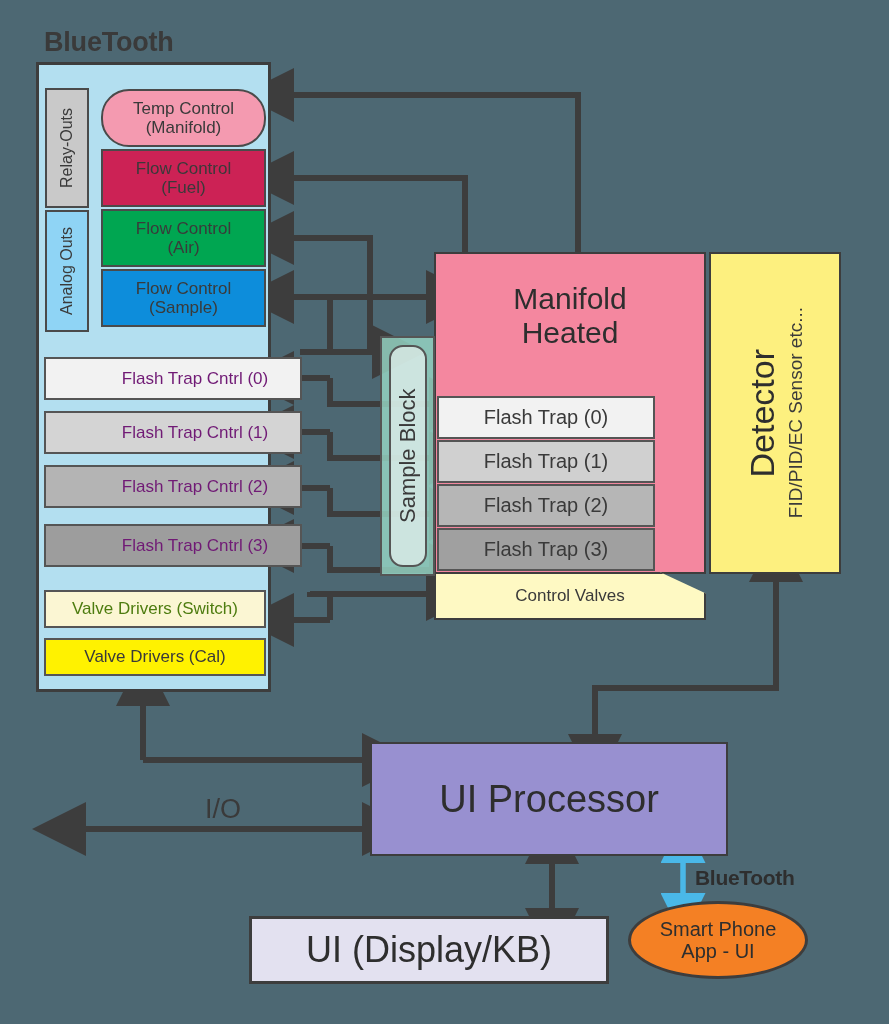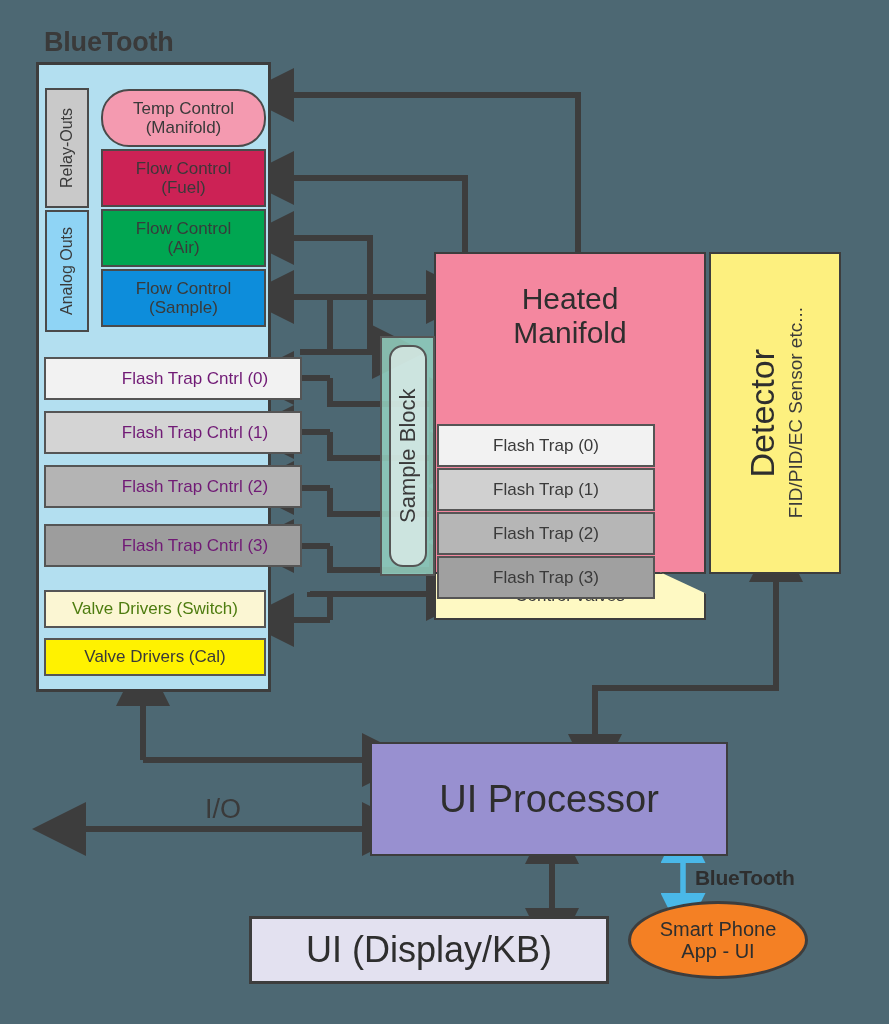--- a/index.html
+++ b/index.html
@@ -52,21 +52,21 @@
     background:#f4879f;border:2px solid #3d3d3d;
     align-items:flex-start;padding-top:28px;
     font-size:30px;color:#2e2e2e;
   }
   #control-valves{
     left:434px;top:572px;width:272px;height:48px;
     background:#fef9c3;border:2px solid #3d3d3d;
     font-size:17px;color:#3a3a3a;
     clip-path:polygon(0 0, 83% 0, 100% 45%, 100% 100%, 0 100%);
   }
-  .ft{left:437px;width:218px;height:43px;border:2px solid #555;font-size:17px;color:#3a3a3a;margin-top:28px;}
+  .ft{left:437px;width:218px;height:43px;border:2px solid #555;font-size:20px;color:#3a3a3a;}
   #ft0{top:396px;background:#f2f2f2;}
   #ft1{top:440px;background:#d0d0d0;}
   #ft2{top:484px;background:#b6b6b6;}
   #ft3{top:528px;background:#a0a0a0;}
 
   
   #sample-block{
     left:380px;top:336px;width:55px;height:240px;
     background:rgba(150,214,196,0.82);border:2px solid #555;
   }
@@ -221,22 +221,22 @@
   <div class="box ftc" id="ftc0">Flash Trap Cntrl (0)</div>
   <div class="box ftc" id="ftc1">Flash Trap Cntrl (1)</div>
   <div class="box ftc" id="ftc2">Flash Trap Cntrl (2)</div>
   <div class="box ftc" id="ftc3">Flash Trap Cntrl (3)</div>
 
   <div class="box" id="vd-switch">Valve Drivers (Switch)</div>
   <div class="box" id="vd-cal">Valve Drivers (Cal)</div>
 
   <div class="box" id="heated-manifold">
     <div>
+      <div>Manifold</div>
       <div>Heated</div>
-      <div>Manifold</div>
     </div>
   </div>
 
   <div class="box" id="control-valves">Control Valves</div>
 
   <div class="box ft" id="ft0">Flash Trap (0)</div>
   <div class="box ft" id="ft1">Flash Trap (1)</div>
   <div class="box ft" id="ft2">Flash Trap (2)</div>
   <div class="box ft" id="ft3">Flash Trap (3)</div>
 

